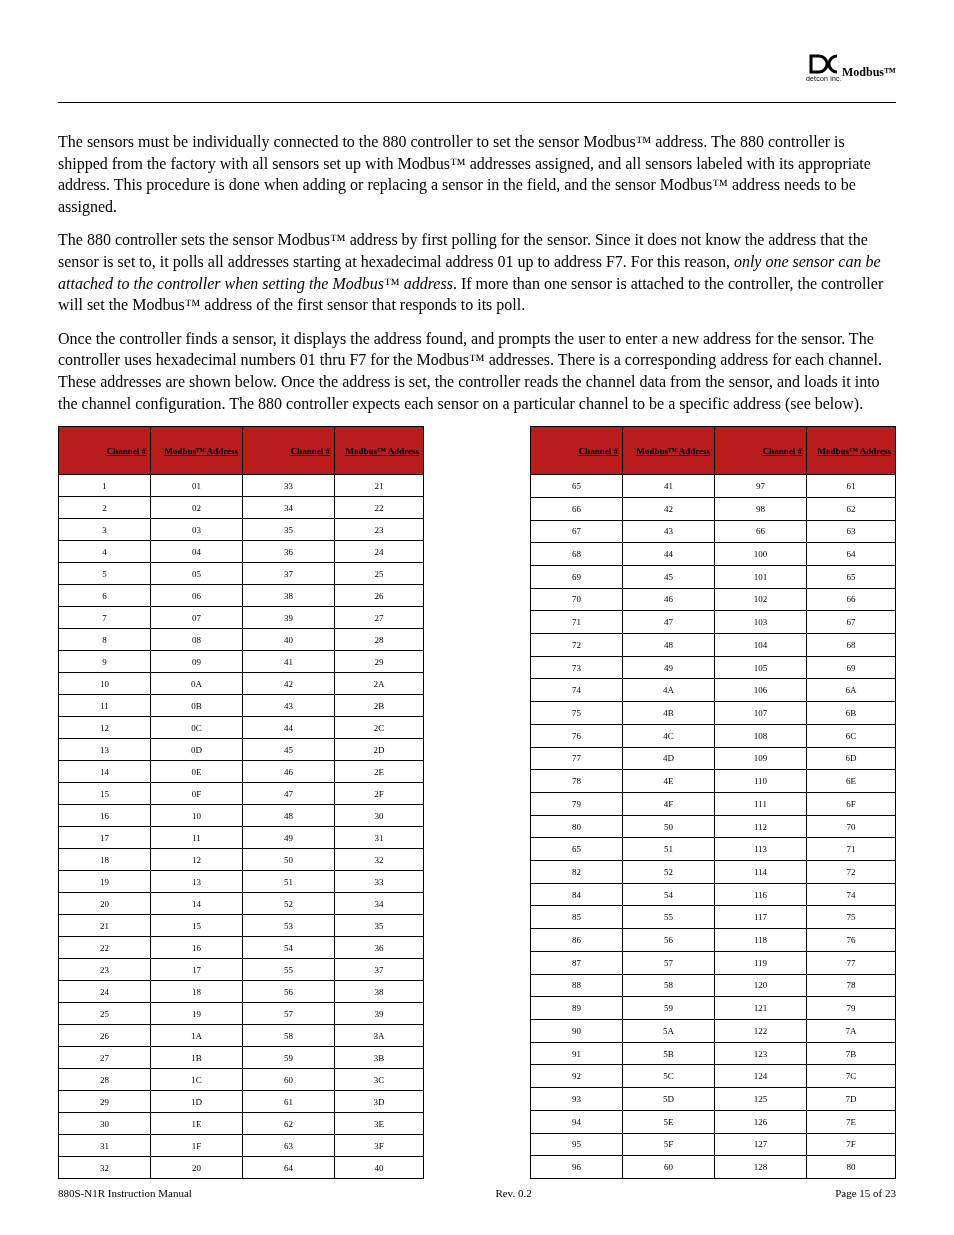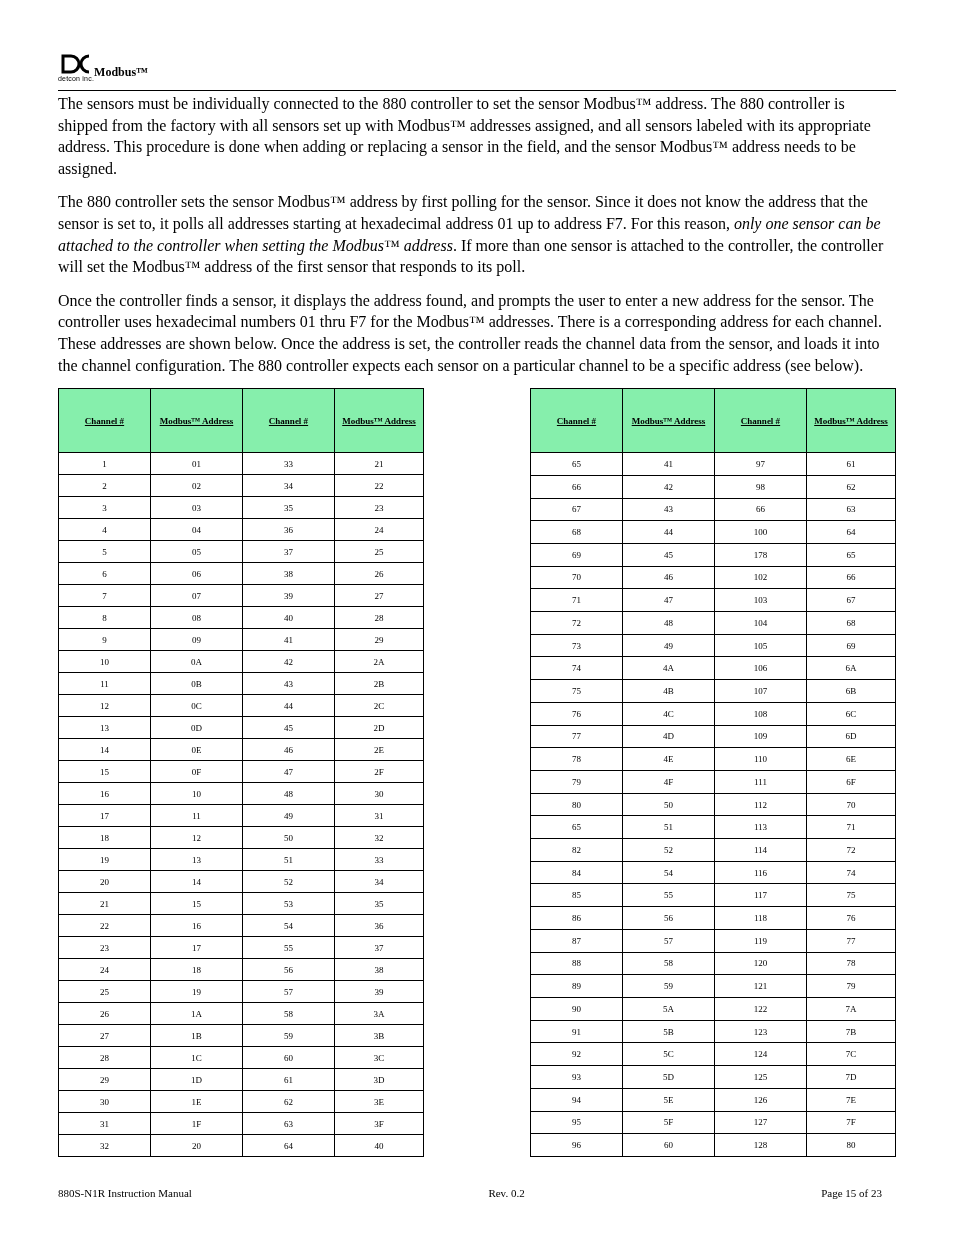--- a/index.html
+++ b/index.html
@@ -8,24 +8,24 @@
     background: #fff;
     color: #000;
     width: 954px;
     height: 1235px;
     position: relative;
     padding: 54px 58px 0 58px;
   }
   .header {
     display: flex;
     align-items: flex-end;
-    justify-content: flex-start;
+    justify-content: flex-end;
     border-bottom: 1.5px solid #000;
-    padding-bottom: 8px;
-    margin-bottom: 2px;
+    padding-bottom: 20px;
+    margin-bottom: 28px;
   }
   .logo-block { display: flex; flex-direction: column; align-items: center; line-height: 1; }
   .logo-svg { display: block; }
   .logo-text { font-family: Arial, Helvetica, sans-serif; font-size: 7px; letter-spacing: 0.2px; margin-top: 1px; }
   .modbus-title { font-size: 12px; font-weight: bold; margin-bottom: 2px; }
   .intro p { font-size: 16px; line-height: 1.35; margin-bottom: 12px; }
   .tables-row {
     display: flex;
     justify-content: space-between;
     margin-top: 6px;
@@ -37,39 +37,40 @@
   }
   .regtable th, .regtable td {
     border: 1px solid #000;
     font-size: 9px;
     padding: 2px 4px;
     text-align: center;
     vertical-align: middle;
     height: 22px;
   }
   .regtable thead th {
-    background: #86efac;
+    background: #b91c1c;
     font-weight: bold;
-    height: 64px;
+    height: 48px;
     line-height: 1.25;
     font-size: 9px;
+    text-align: right;
   }
   .regtable thead th span.hdr-sub {
     display: block;
     text-decoration: underline;
     margin-top: 2px;
   }
   .regtable col.c1 { width: 92px; }
   .regtable col.c2 { width: 92px; }
   .regtable col.c3 { width: 92px; }
   .regtable col.c4 { width: 89px; }
   .footer {
     position: absolute;
     left: 58px;
-    right: 72px;
+    right: 58px;
     bottom: 36px;
     display: flex;
     justify-content: space-between;
     font-size: 11px;
   }
 </style>
 </head>
 <body>
 
 <div class="header">
@@ -355,21 +356,21 @@
         </tr>
         <tr>
           <td>68</td>
           <td>44</td>
           <td>100</td>
           <td>64</td>
         </tr>
         <tr>
           <td>69</td>
           <td>45</td>
-          <td>178</td>
+          <td>101</td>
           <td>65</td>
         </tr>
         <tr>
           <td>70</td>
           <td>46</td>
           <td>102</td>
           <td>66</td>
         </tr>
         <tr>
           <td>71</td>

